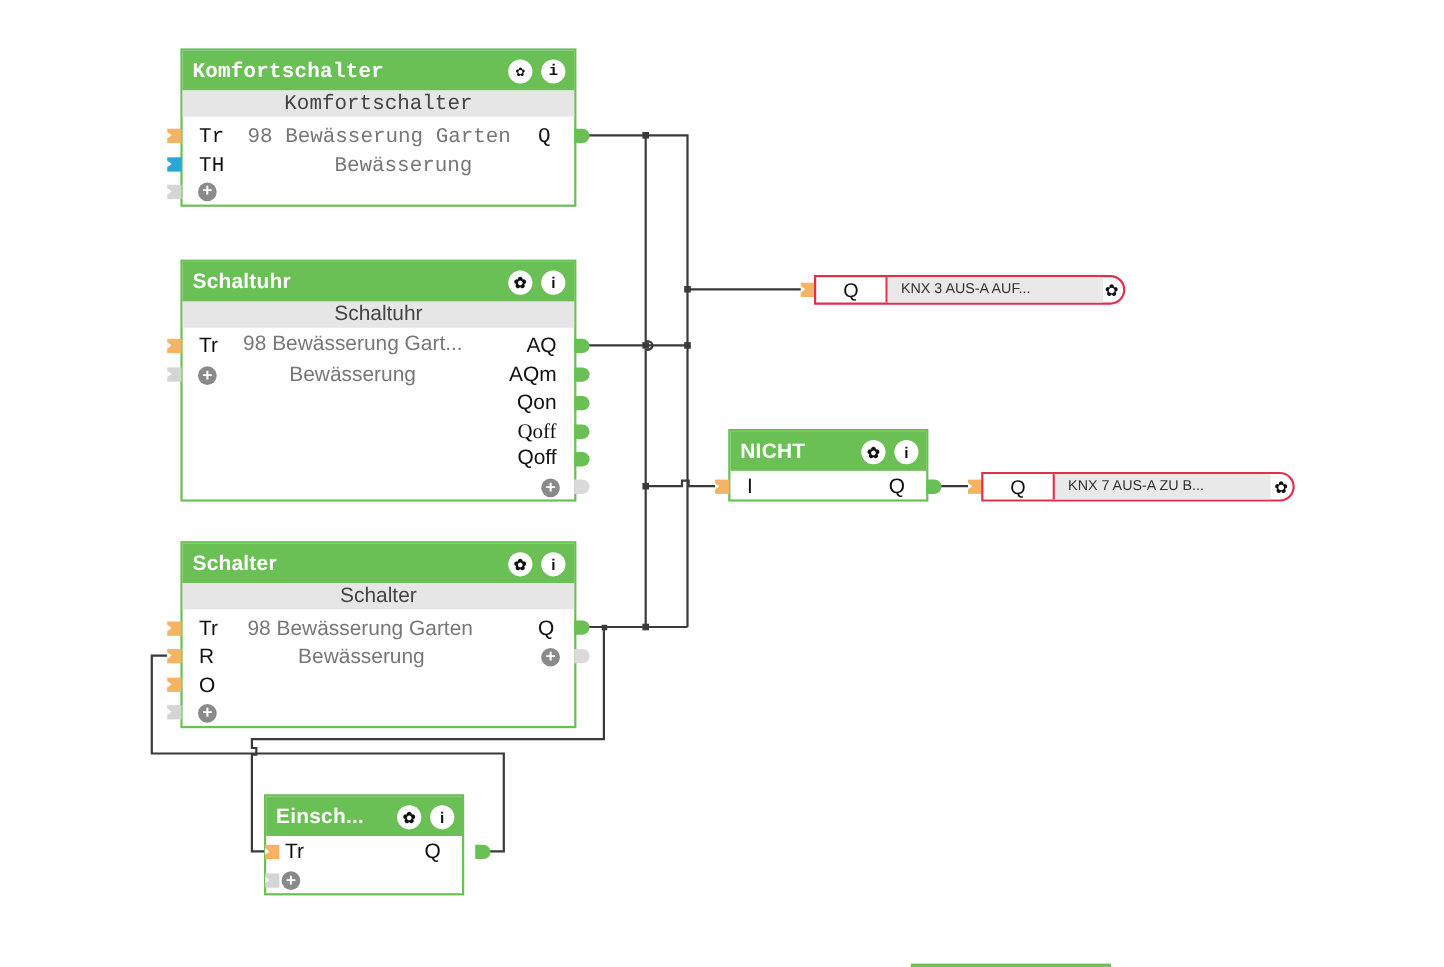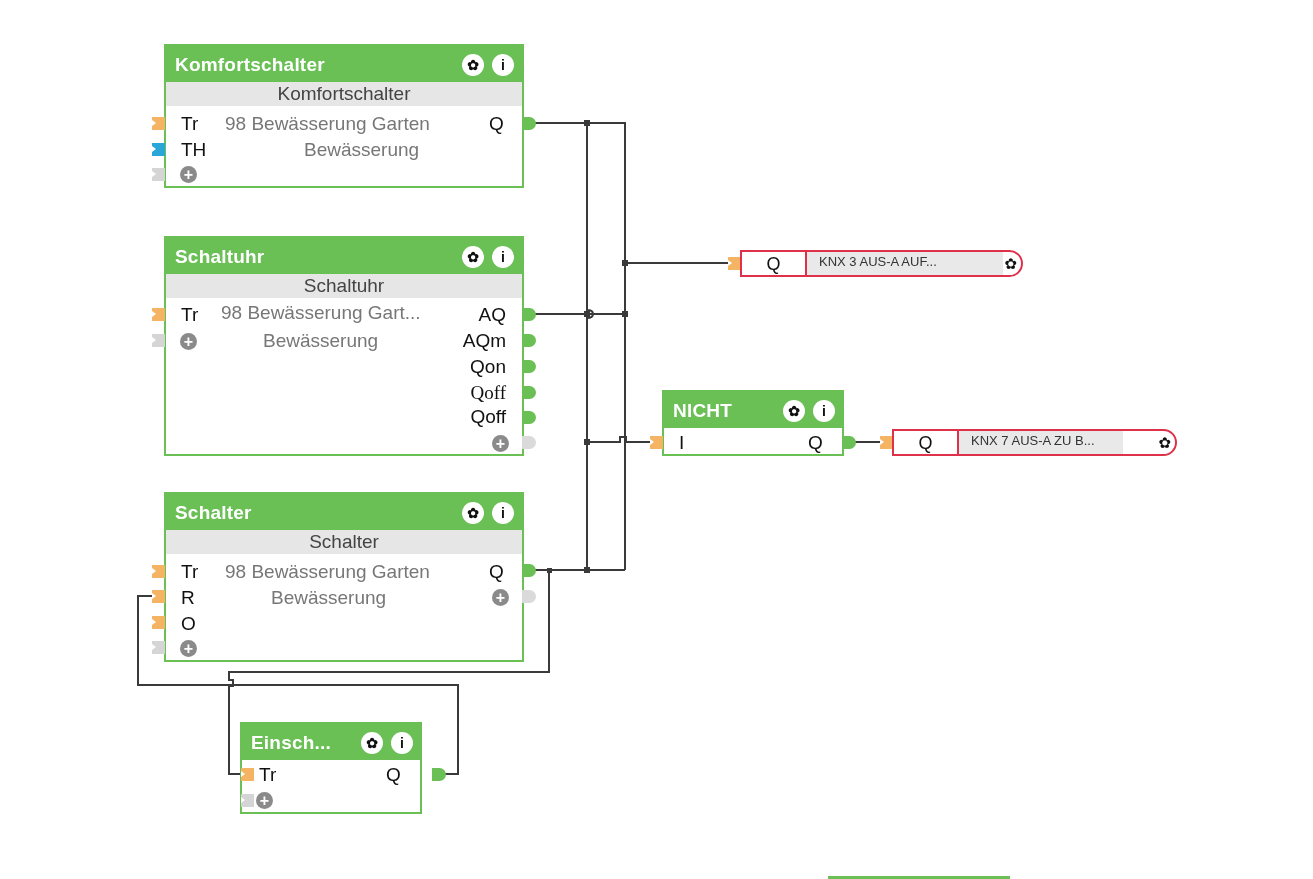--- a/index.html
+++ b/index.html
@@ -59,21 +59,21 @@
     <rect x="584" y="120" width="6" height="6"></rect>
     <rect x="622" y="260" width="6" height="6"></rect>
     <rect x="584" y="311" width="6" height="6"></rect>
     <rect x="622" y="311" width="6" height="6"></rect>
     <rect x="584" y="439" width="6" height="6"></rect>
     <rect x="584" y="567" width="6" height="6"></rect>
     <rect x="547" y="568" width="5" height="5"></rect>
   </g>
 </svg>
 
-<div class="block" style="left:164px; top:44px; width:360px; height:144px;">
+<div class="block" style="left:164px; top:44px; width:360px; height:144px;font-family:Liberation Mono, monospace;">
   <div class="hdr">
     <span class="title">Komfortschalter</span>
     <span class="btn" style="left:296px;">✿</span>
     <span class="btn" style="left:326px;">i</span>
   </div>
   <div class="sub">Komfortschalter</div>
   <span class="row" style="left:15px; top:67px;">Tr</span>
   <span class="row" style="left:15px; top:93px;">TH</span>
   <span class="row gray" style="left:59px; top:67px;">98 Bewässerung Garten</span>
   <span class="row gray" style="left:138px; top:93px;">Bewässerung</span>
@@ -164,17 +164,17 @@
 <span class="pin-in orange" style="left:728px; top:257px;"></span>
 <div class="out-block" style="left:740px; top:250px; width:283px;">
   <span class="q">Q</span>
   <span class="lbl" style="width:196px;">KNX 3 AUS-A AUF...</span>
   <span class="gear">✿</span>
 </div>
 
 <span class="pin-in orange" style="left:880px; top:436px;"></span>
 <div class="out-block" style="left:892px; top:429px; width:285px;">
   <span class="q">Q</span>
-  <span class="lbl" style="width:164px;">KNX 7 AUS-A ZU B...</span>
+  <span class="lbl" style="width:196px;">KNX 7 AUS-A ZU B...</span>
   <span class="gear">✿</span>
 </div>
 
 <div class="bottom-bar"></div>
 
 </body></html>

